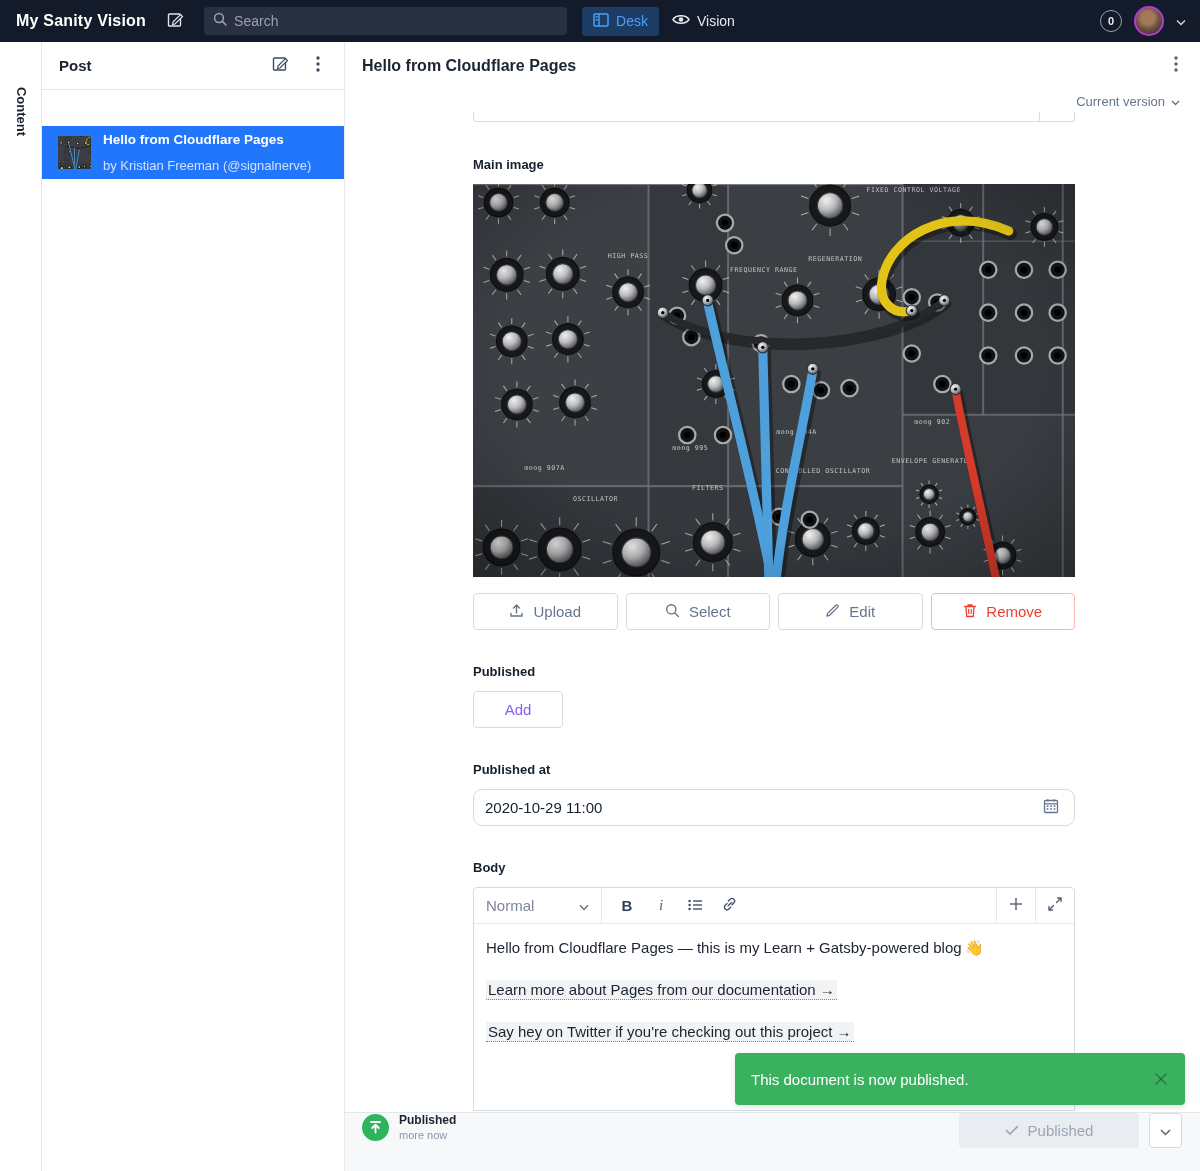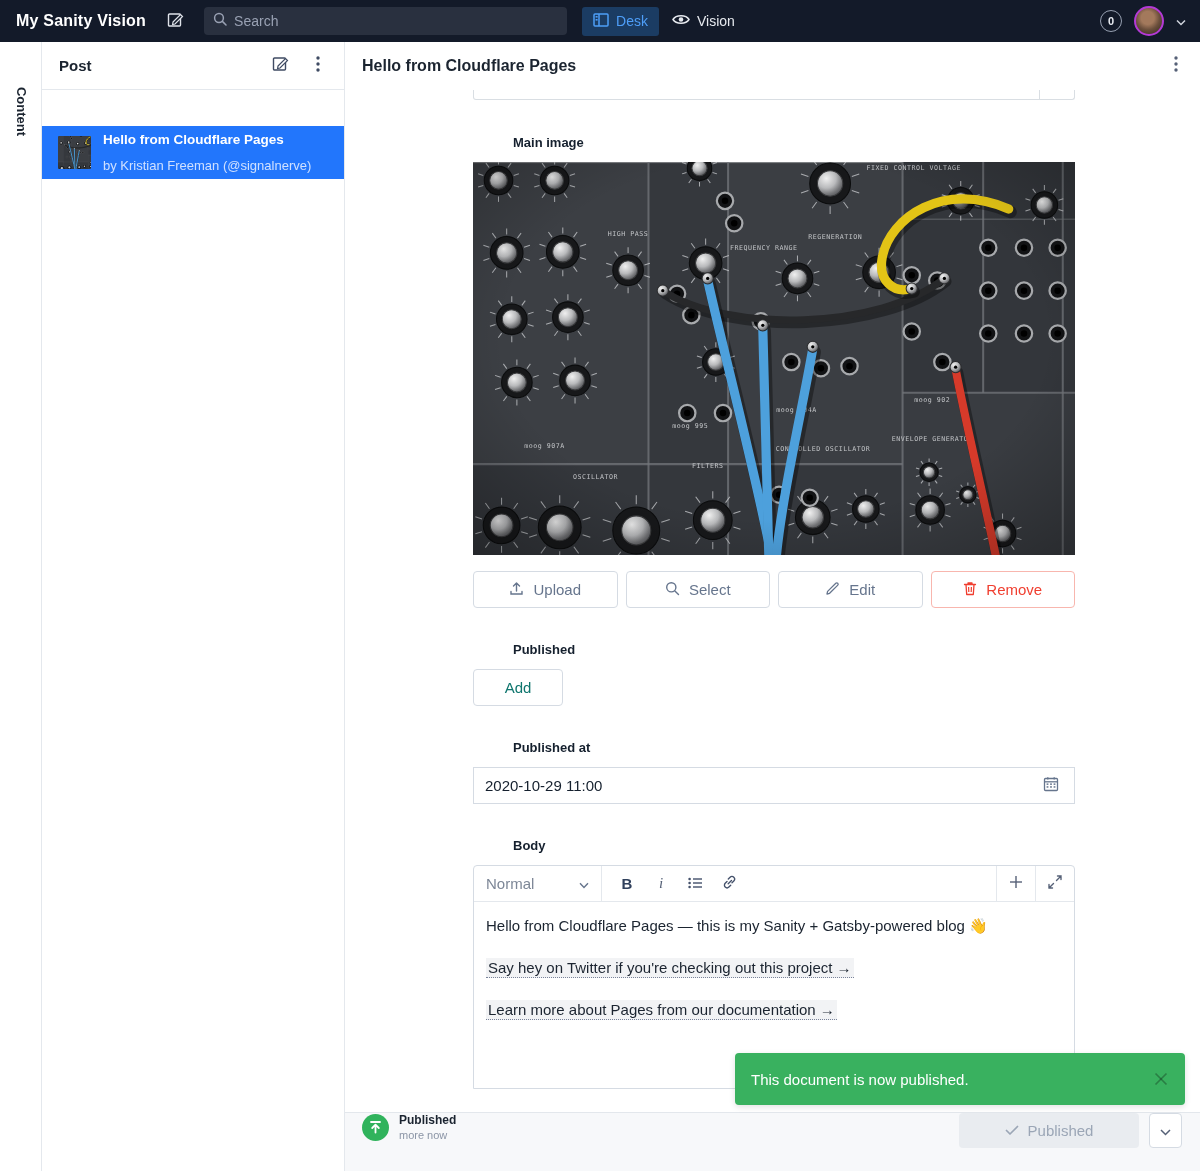--- a/index.html
+++ b/index.html
@@ -44,29 +44,29 @@
   .doc-head { height:48px; display:flex; align-items:center; padding:0 10px 0 17px; }
   .doc-title { font-size:16px; font-weight:600; color:#1b2430; }
   .doc-head-menu { margin-left:auto; }
   .version-row { height:22px; display:flex; justify-content:flex-end; align-items:center; padding-right:20px; }
   .version-btn { display:flex; align-items:center; gap:6px; font-size:13px; color:#66758d; cursor:pointer; }
 
   .doc-content { flex:1; overflow:hidden; padding:0 125px 0 128px; position:relative; }
   .sliver { height:10px; border:1px solid #d9dee3; border-top:0; border-radius:0 0 3px 3px; position:relative; }
   .sliver-div { position:absolute; right:34px; top:0; bottom:0; width:1px; background:#d9dee3; }
 
-  .field-label { font-size:13px; font-weight:600; color:#15202e; margin-top:34px; margin-bottom:12px;margin-left:40px; }
+  .field-label { font-size:13px; font-weight:600; color:#15202e; margin-top:34px; margin-bottom:12px; }
   .photo-wrap { width:602px; height:393px; overflow:hidden; }
   .img-actions { display:flex; gap:8px; margin-top:16px; }
   .btn { flex:1; height:37px; border:1px solid #d5dbe3; border-radius:4px; background:#fff; display:flex;
     align-items:center; justify-content:center; gap:9px; font-size:15px; color:#66758d; cursor:pointer; font-family:inherit; }
   .btn.danger { color:#f03e2f; border-color:#f8b6ae; }
   .btn-add { width:90px; height:37px; border:1px solid #d5dbe3; border-radius:4px; background:#fff;
-    font-size:15px; color:#0f766e; cursor:pointer; font-family:inherit; }
-  .text-input { width:602px; height:37px; border:1px solid #d5dbe3; border-radius:0; display:flex; align-items:center; padding:0 11px; }
+    font-size:15px; color:#8b5cf6; cursor:pointer; font-family:inherit; }
+  .text-input { width:602px; height:37px; border:1px solid #d5dbe3; border-radius:9px; display:flex; align-items:center; padding:0 11px; }
   .text-input input { border:0; outline:0; flex:1; font-size:15px; color:#15202e; font-family:inherit; }
   .cal-btn { width:24px; height:24px; display:flex; align-items:center; justify-content:center; cursor:pointer; }
 
   .editor { width:602px; height:224px; border:1px solid #d5dbe3; border-radius:4px 4px 0 0; margin-top:4px; display:flex; flex-direction:column; }
   .ed-toolbar { height:36px; border-bottom:1px solid #e4e8ed; display:flex; align-items:stretch; }
   .ed-style { width:127px; display:flex; align-items:center; justify-content:space-between; padding:0 12px; cursor:pointer; }
   .ed-style-label { font-size:15px; color:#7d8797; }
   .ed-sep { width:1px; background:#e4e8ed; }
   .ed-icons { display:flex; align-items:center; padding-left:10px; gap:4px; flex:1; }
   .ed-ic { width:30px; height:28px; display:flex; align-items:center; justify-content:center; border-radius:3px; cursor:pointer; }
@@ -193,20 +193,30 @@
 
   <div class="doc-pane">
     <div class="doc-head">
       <div class="doc-title">Hello from Cloudflare Pages</div>
       <div class="doc-head-menu panel-iconbtn">
         <span>
           <svg width="4" height="16" viewBox="0 0 4 16">
               <circle cx="2" cy="2" r="1.7" fill="#566177"></circle>
               <circle cx="2" cy="8" r="1.7" fill="#566177"></circle>
               <circle cx="2" cy="14" r="1.7" fill="#566177"></circle>
+            </svg>
+        </span>
+      </div>
+    </div>
+    <div class="version-row">
+      <div class="version-btn">
+        <span>Current version</span>
+        <span>
+          <svg width="9" height="6" viewBox="0 0 9 6">
+              <polyline points="1,1 4.5,4.5 8,1" fill="none" stroke="#66758d" stroke-width="1.4"></polyline>
             </svg>
         </span>
       </div>
     </div>
 
     <div class="doc-content">
       <div class="sliver">
           <div class="sliver-div"></div>
         </div>
 
@@ -776,23 +786,23 @@
             <div class="ed-sq">
               <span>
                 <svg width="14" height="14" viewBox="0 0 14 14">
                     <path d="M8.5 5.5 L13 1 M9.5 1 H13 V4.5 M5.5 8.5 L1 13 M1 9.5 V13 H4.5" fill="none" stroke="#566177" stroke-width="1.4" stroke-linecap="round"></path>
                   </svg>
               </span>
             </div>
           </div>
         </div>
         <div class="ed-body">
-          <p>Hello from Cloudflare Pages — this is my Sanity + Gatsby-powered blog 👋</p>
+          <p>Hello from Cloudflare Pages — this is my Learn + Gatsby-powered blog 👋</p>
+          <p><span class="ed-link">Learn more about Pages from our documentation →</span></p>
           <p><span class="ed-link">Say hey on Twitter if you're checking out this project →</span></p>
-          <p><span class="ed-link">Learn more about Pages from our documentation →</span></p>
         </div>
       </div>
     </div>
 
     <div class="toast">
       <span class="toast-msg">This document is now published.</span>
       <span class="toast-x">
         <svg width="16" height="16" viewBox="0 0 16 16">
             <line x1="2.5" y1="2.5" x2="13.5" y2="13.5" stroke="rgba(0,0,0,0.28)" stroke-width="1.7"></line>
             <line x1="13.5" y1="2.5" x2="2.5" y2="13.5" stroke="rgba(0,0,0,0.28)" stroke-width="1.7"></line>

